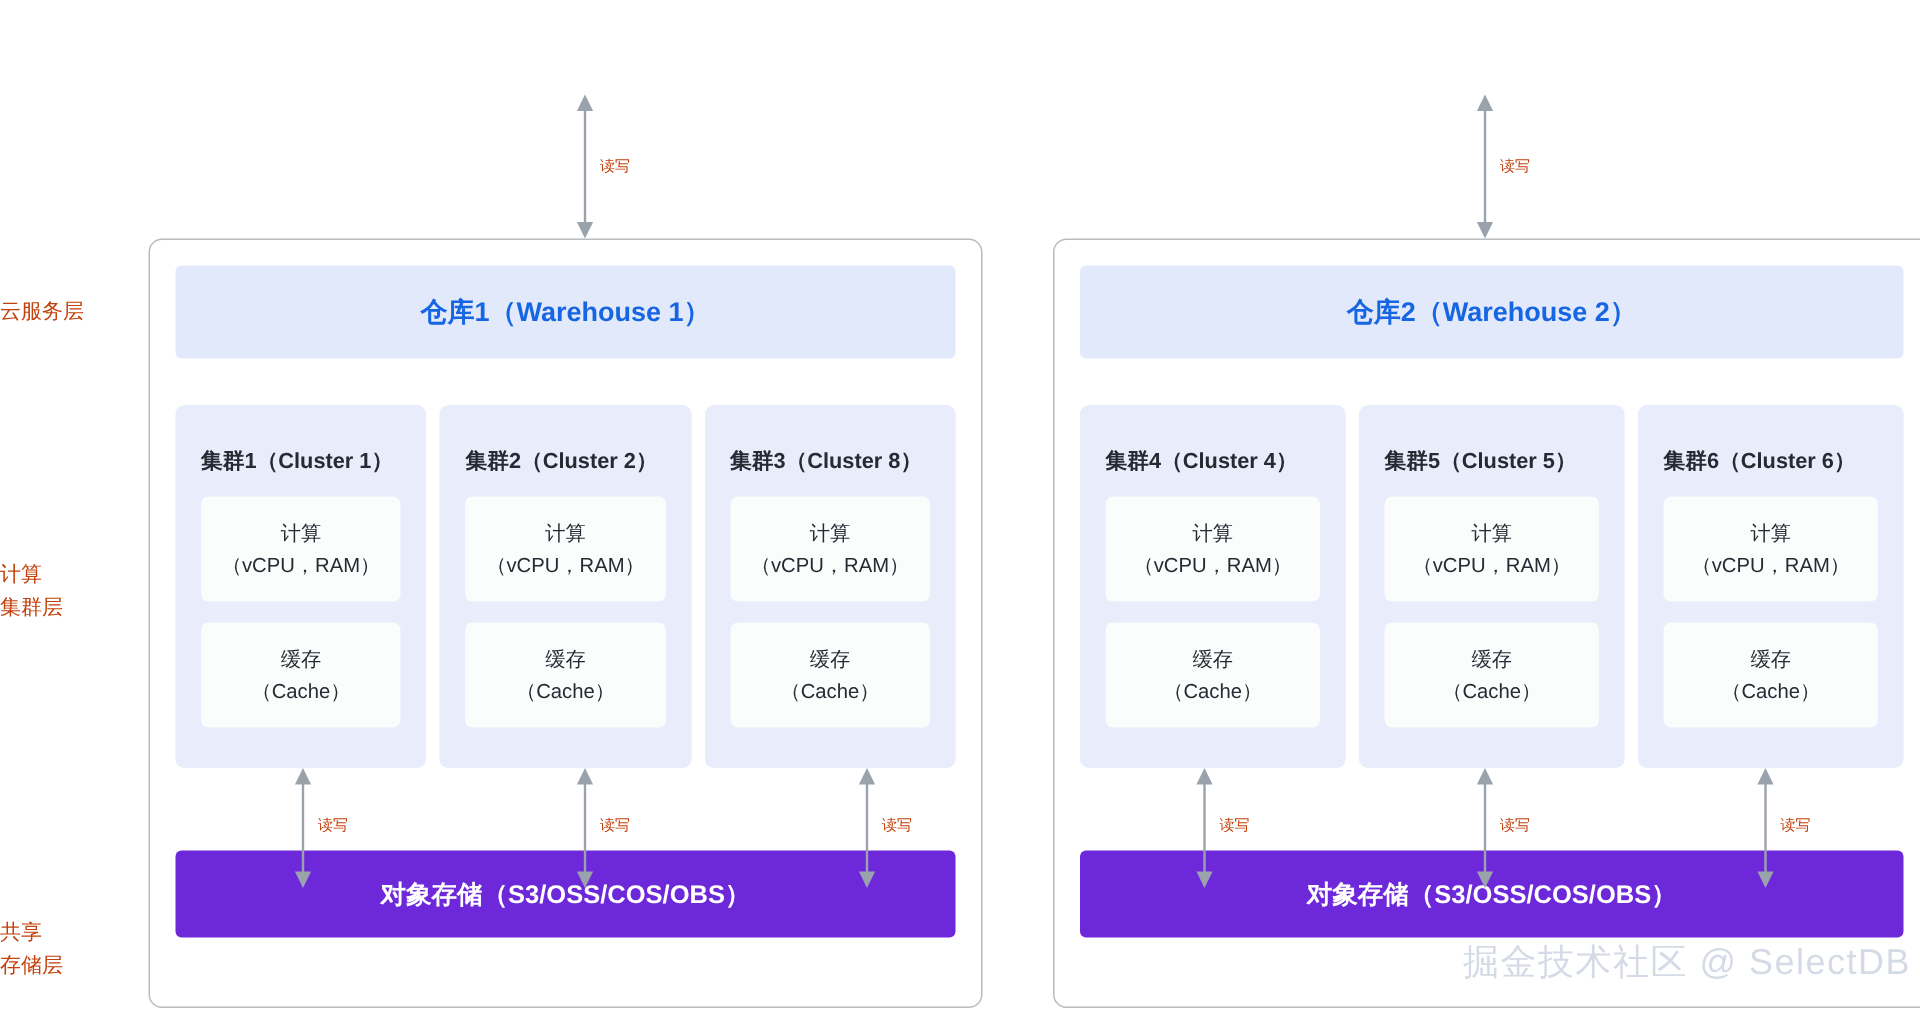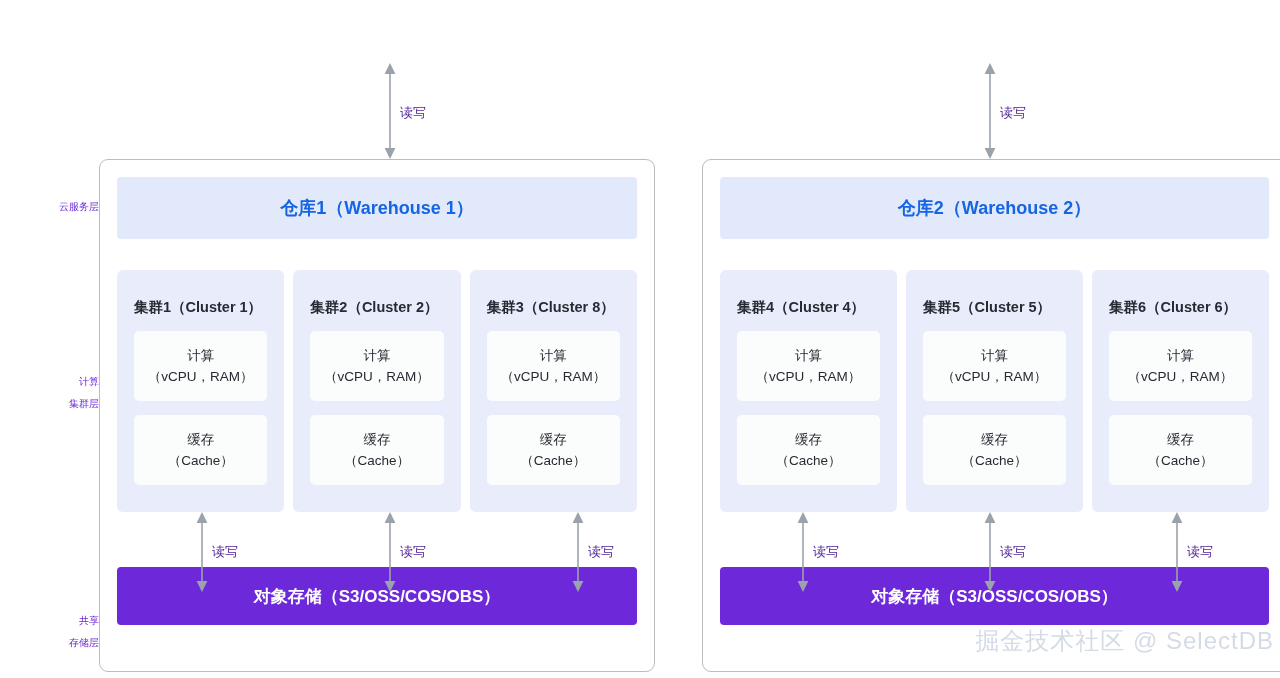--- a/index.html
+++ b/index.html
@@ -18,21 +18,21 @@
     background:#0a62f5;border-radius:4px;
     display:flex;align-items:center;justify-content:center;
   }
   .topbar .label{
     color:#ffffff;font-size:19px;font-weight:700;letter-spacing:.5px;
   }
 
   
   .gutter-label{
     position:absolute;left:0;width:99px;
-    text-align:right;color:#6d28d9;font-size:10px;line-height:22px;
+    text-align:left;color:#c2410c;font-size:14px;line-height:22px;
   }
   #lbl-cloud{top:196px;}
   #lbl-compute{top:371px;}
   #lbl-storage{top:610px;}
 
   
   .panel{
     position:absolute;top:159px;height:513px;
     border:1px solid #b9bcc0;border-radius:9px;background:#ffffff;
     box-sizing:border-box;
@@ -80,21 +80,21 @@
   #panel-2 .storage-bar{right:22px;}
   .storage-bar .label{color:#ffffff;font-size:17px;font-weight:700;}
 
   
   .arrow{
     position:absolute;width:16px;
     display:flex;align-items:center;justify-content:center;
   }
   .arrow svg{display:block;overflow:visible;}
   .arrow-label{
-    position:absolute;color:#4c1d95;font-size:13px;white-space:nowrap;text-align:center;
+    position:absolute;color:#c2410c;font-size:10px;white-space:nowrap;text-align:center;
   }
 
   
   .watermark{
     position:absolute;right:6px;top:625px;
     color:#d5dbe6;font-size:24px;letter-spacing:1px;
     text-shadow:0 1px 0 rgba(255,255,255,.35);
     pointer-events:none;
   }
 </style>

